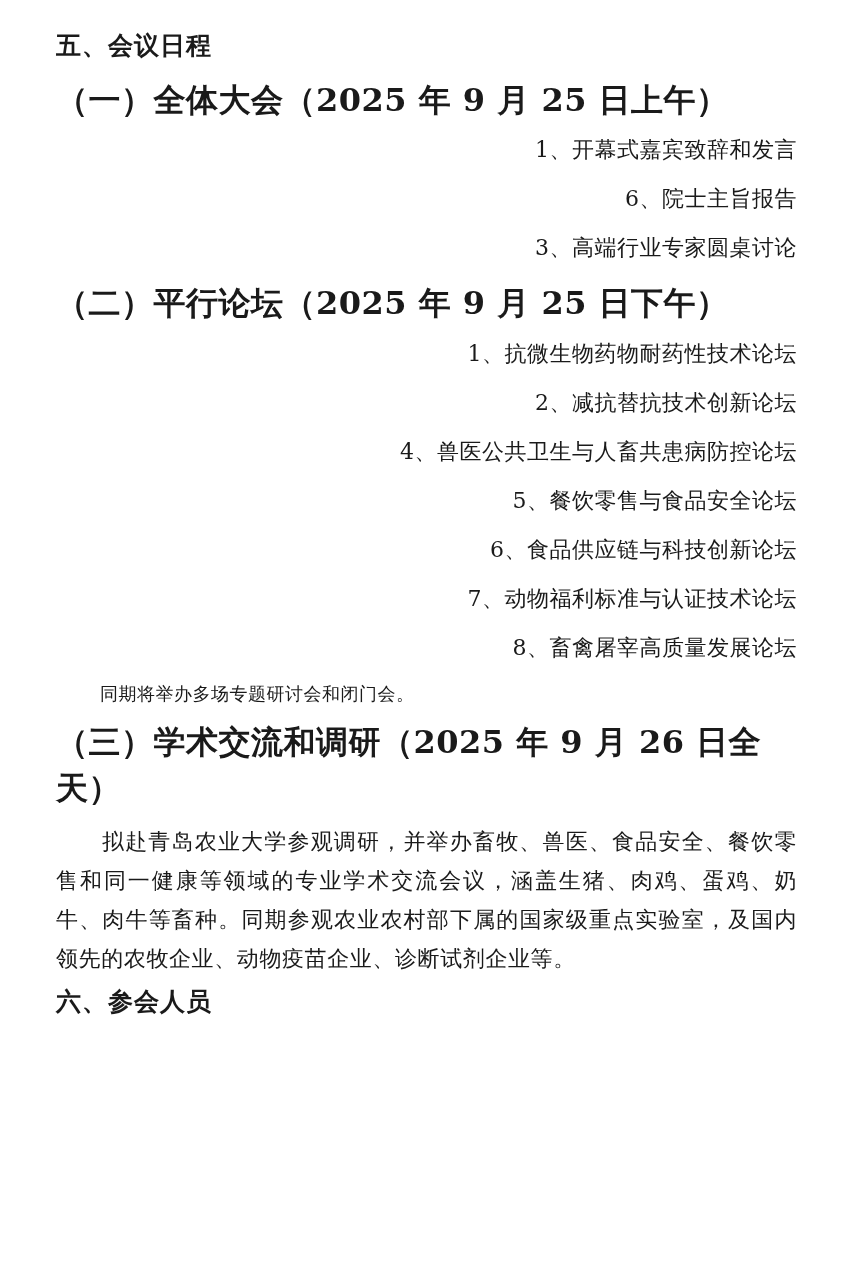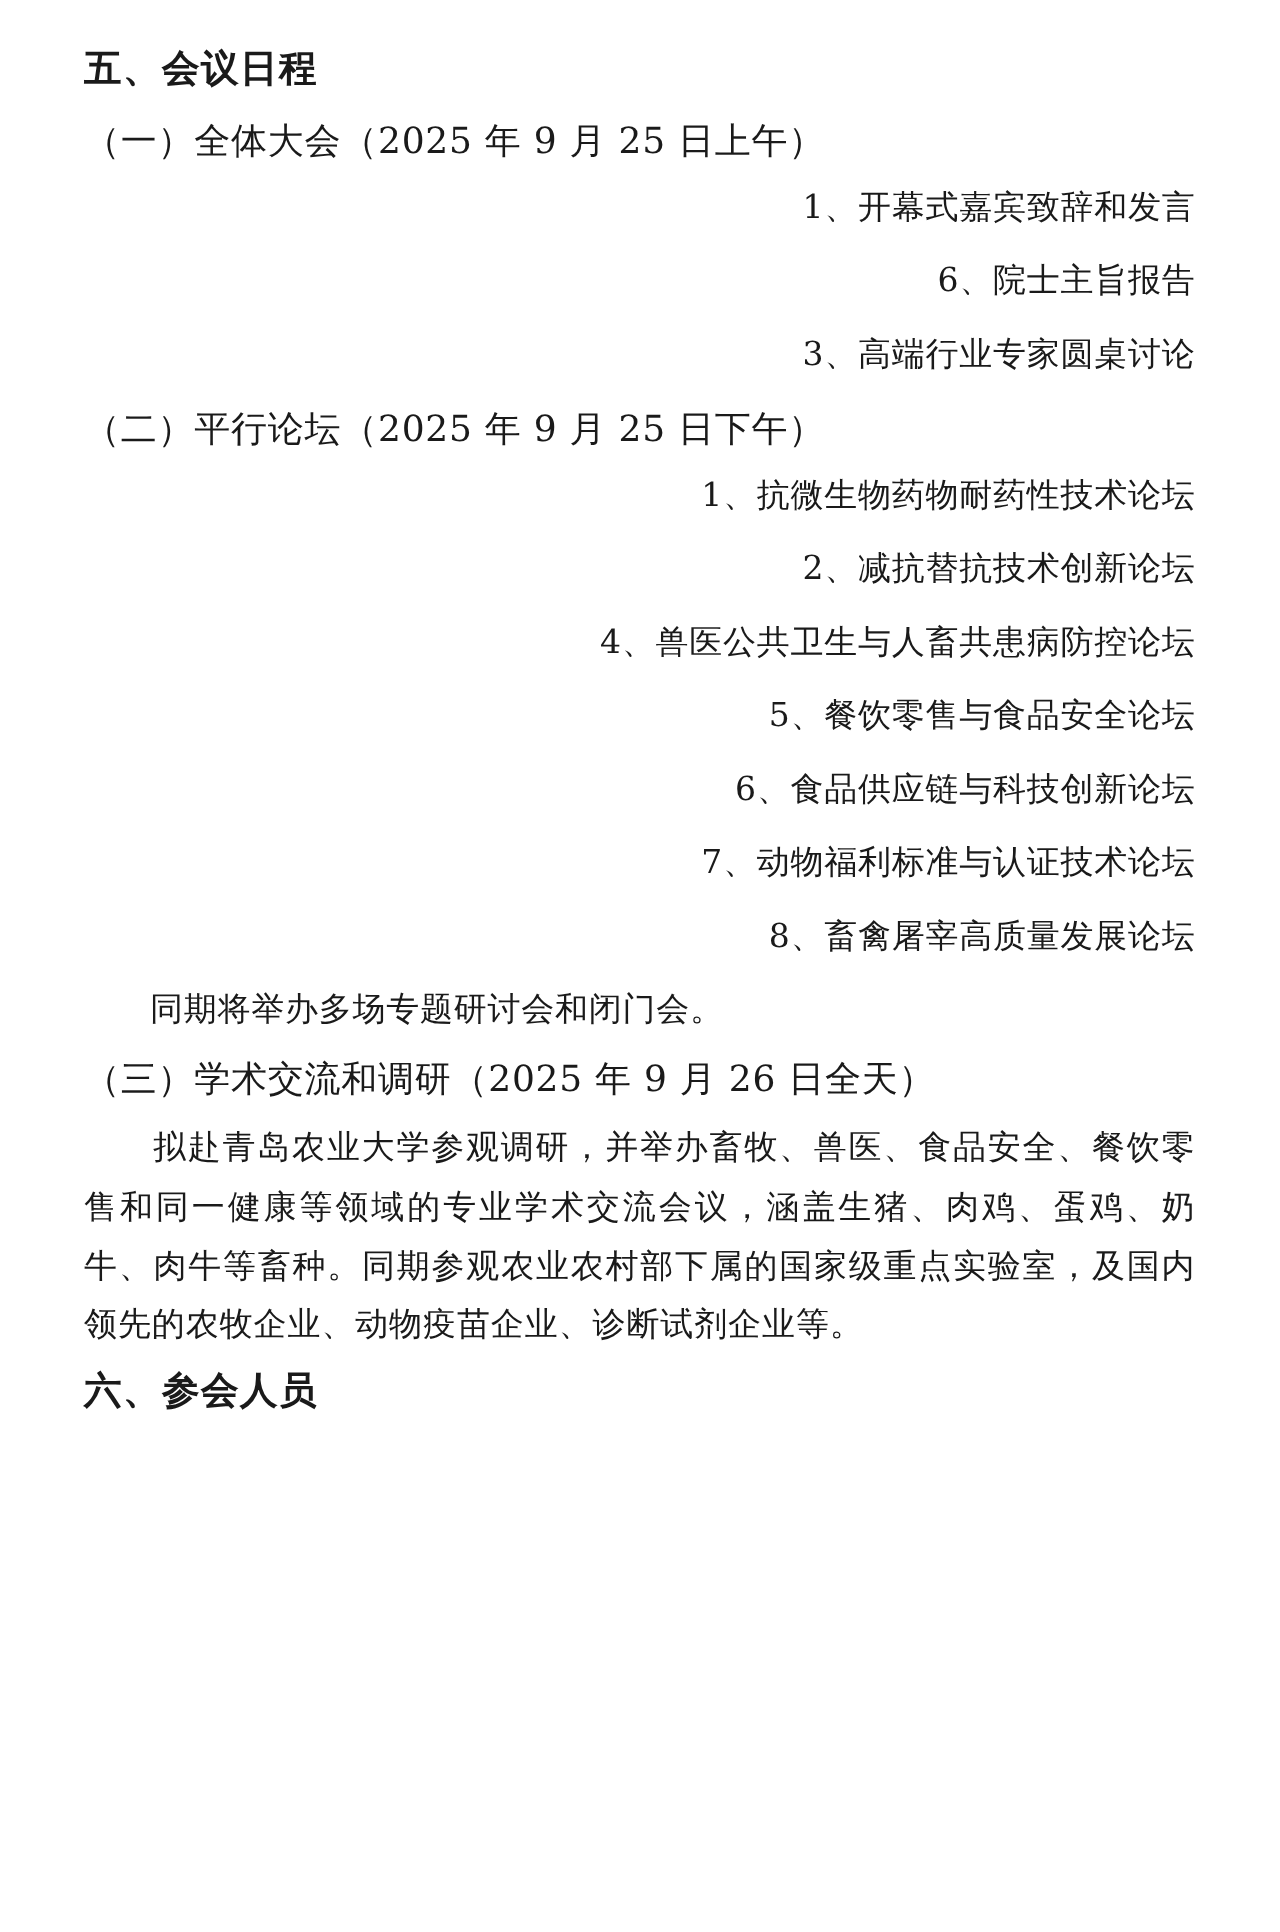--- a/index.html
+++ b/index.html
@@ -22,36 +22,36 @@
     padding: 28px 56px 15px 56px;
   }
   .h-section {
     font-size: 25px;
     font-weight: bold;
     letter-spacing: 1px;
     margin: 0 0 14px 0;
     line-height: 1.4;
   }
   .h-sub {
-    font-size: 24px;
-    font-weight: normal;
+    font-size: 32px;
+    font-weight: bold;
     letter-spacing: 0.5px;
     margin: 12px 0 10px 0;
     line-height: 1.45;
   }
   .item {
     font-size: 22px;
     line-height: 1.5;
     margin: 0 0 16px 0;
     padding-left: 44px;
     letter-spacing: 0.5px;
     text-align: right;
   }
   .note {
-    font-size: 22px;
+    font-size: 18px;
     line-height: 1.5;
     margin: 0 0 12px 0;
     padding-left: 44px;
     letter-spacing: 0.5px;
   }
   .para {
     font-size: 22px;
     line-height: 1.78;
     margin: 6px 0 6px 0;
     text-indent: 46px;

